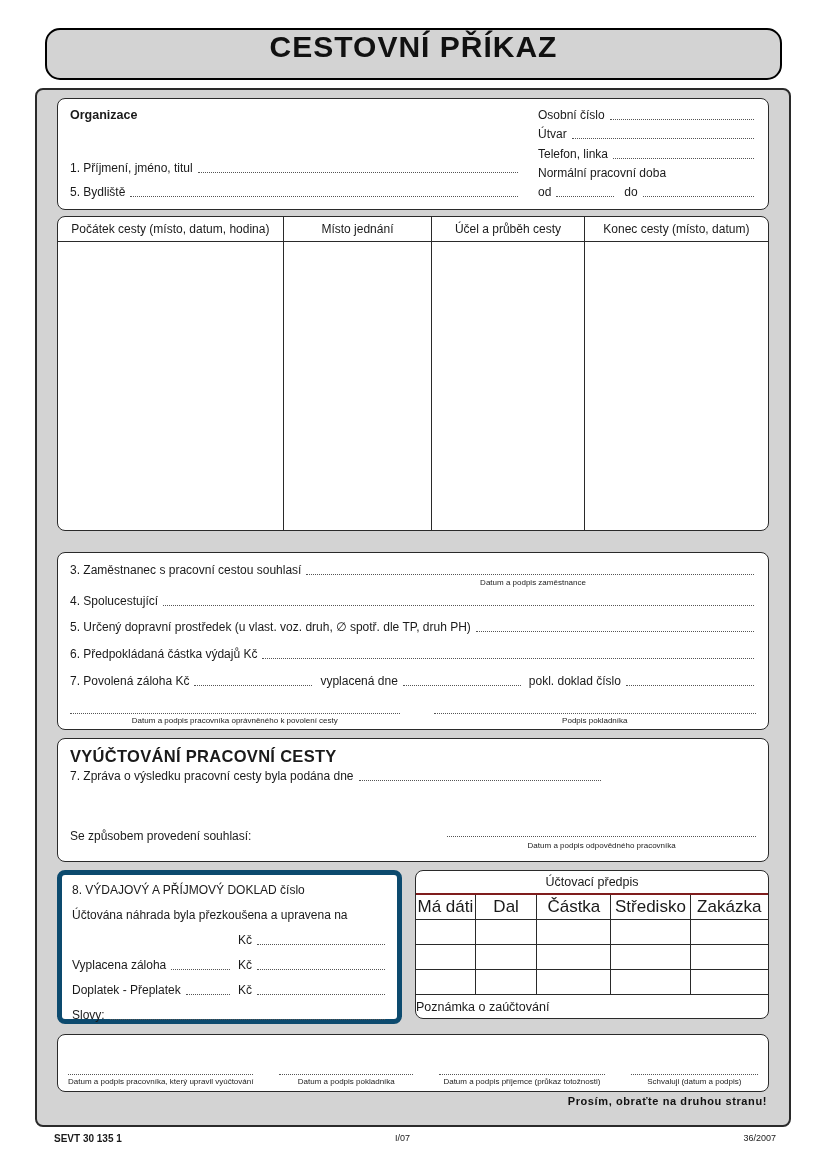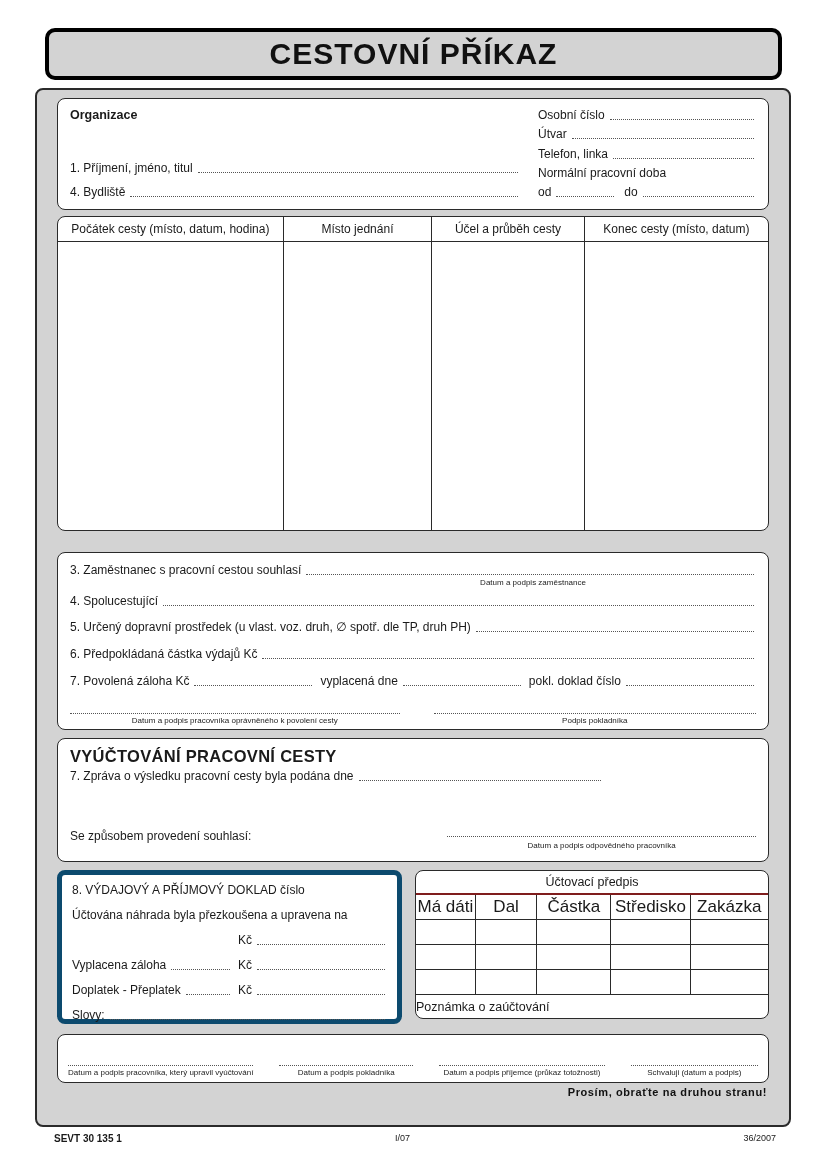--- a/index.html
+++ b/index.html
@@ -5,22 +5,22 @@
   * { box-sizing: border-box; margin: 0; padding: 0; }
   html,body { background:#ffffff; }
   body {
     width: 826px; height: 1169px; position: relative;
     font-family: "Liberation Sans", "DejaVu Sans", sans-serif;
     color: #1a1a1a;
   }
   
   .title-bar {
     position: absolute; left: 45px; top: 28px; width: 737px; height: 52px;
-    background: #d3d3d3; border: 4px solid #000000; border-radius: 10px;
-    display: flex; align-items: center; justify-content: center;
+    background: #d3d3d3; border: 2px solid #000000; border-radius: 15px;
+    display: flex; align-items: flex-start; justify-content: center;
   }
   .title-bar h1 { font-size: 30px; font-weight: bold; letter-spacing: 1px; color:#111; }
 
   
   .main {
     position: absolute; left: 35px; top: 88px; width: 756px; height: 1039px;
     background: #d3d3d3; border: 2px solid #2a2a2a; border-radius: 8px;
     padding: 8px 20px 0 20px;
   }
   .box {
@@ -82,21 +82,21 @@
   .acc .t { height: 24px; border-bottom: 2px solid #7f1d1d; display:flex; align-items:center; justify-content:center; font-size: 12.5px; }
   .acc .r { display: grid; grid-template-columns: 17% 17.5% 21% 22.5% 22%; border-bottom: 1px solid #2a2a2a; }
   .acc .r div { border-right: 1px solid #2a2a2a; }
   .acc .r div:last-child { border-right: none; }
   .acc .r.head { height: 25px; }
   .acc .r.head div { display:flex; align-items:center; justify-content:center; font-size:17px; }
   .acc .r.body { height: 25px; }
   .acc .note { flex: 1; display:flex; align-items:center; font-size: 12.5px; }
 
   
-  .final { margin-top: 10px; height: 49px; padding: 4px 10px 4px 10px;
+  .final { margin-top: 10px; height: 58px; padding: 4px 10px 4px 10px;
            display: flex; flex-direction: column; justify-content: flex-end; }
   .final .sigrow { display: flex; gap: 26px; }
   .final .sc { display: flex; flex-direction: column; }
   .final .sc .line { border-bottom: 1px dotted #555; height: 8px; }
   .final .sc .cap { text-align: center; margin-top: 2px; white-space: nowrap; }
   .final .s1 { flex: 1.35; } .final .s2 { flex: 1.05; } .final .s3 { flex: 1.3; } .final .s4 { flex: 1.0; }
 
   .turn { text-align: right; font-size: 11px; font-weight: bold; letter-spacing: .6px;
           margin-top: 3px; padding-right: 2px; color:#111; }
 
@@ -117,21 +117,21 @@
 
   <div class="box hdr">
     <div class="hdr-left">
       <div class="org lbl">Organizace</div>
       <div class="spacer"></div>
       <div class="row">
         <span class="lbl">1. Příjmení, jméno, titul</span>
         <span class="dots"></span>
       </div>
       <div class="row">
-        <span class="lbl">4. Bydliště</span>
+        <span class="lbl">5. Bydliště</span>
         <span class="dots"></span>
       </div>
     </div>
     <div class="hdr-right">
       <div class="row">
         <span class="lbl">Osobní číslo</span>
         <span class="dots"></span>
       </div>
       <div class="row">
         <span class="lbl">Útvar</span>

